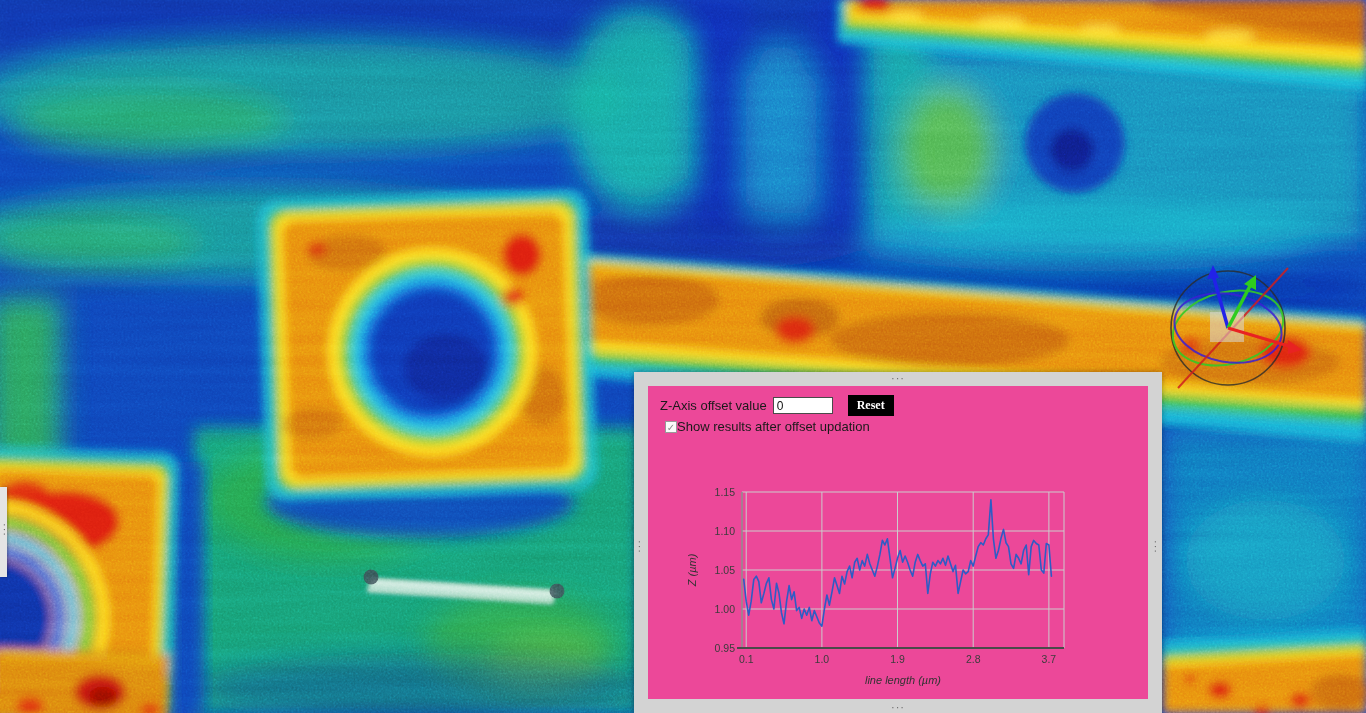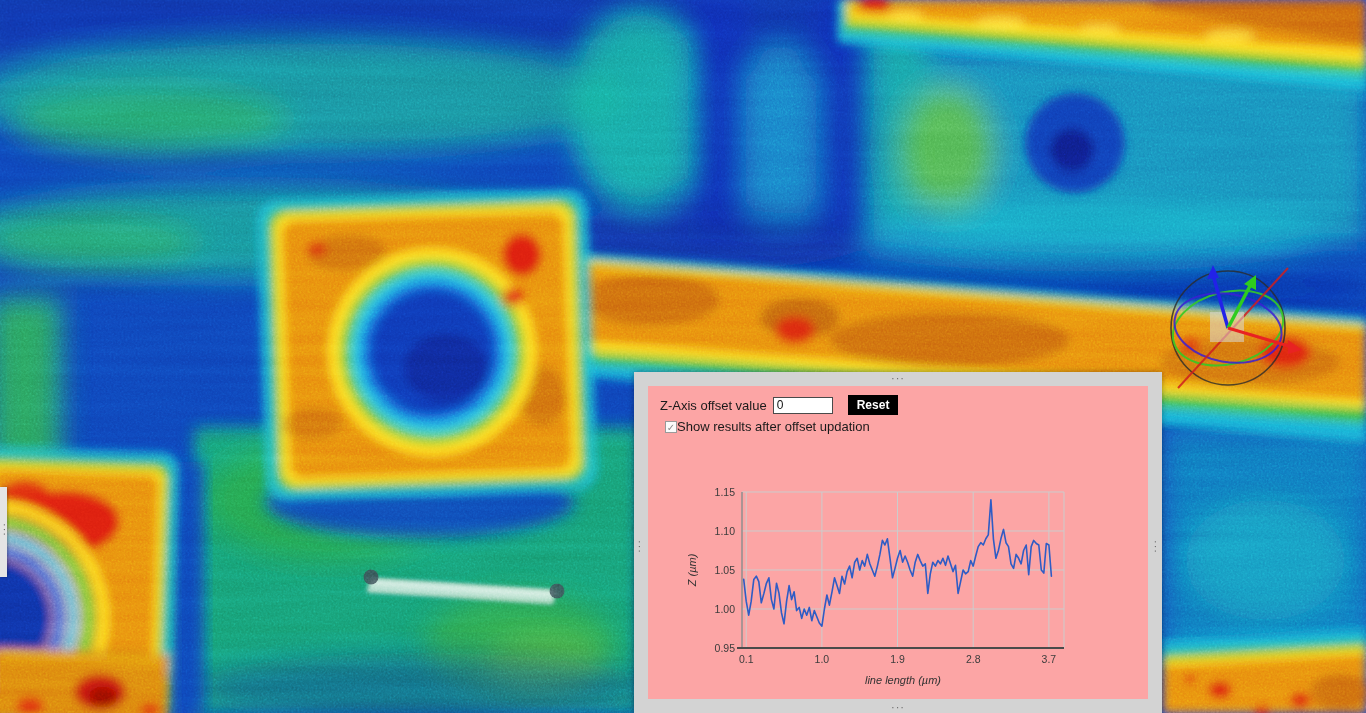--- a/index.html
+++ b/index.html
@@ -2,34 +2,34 @@
 <html><head>
 <meta charset="utf-8">
 <style>
   html,body{margin:0;padding:0;background:#111;}
   .scene{position:relative;width:1366px;height:713px;overflow:hidden;background:#0d3fb2;
          font-family:"Liberation Sans",sans-serif;}
   .bg{position:absolute;left:0;top:0;width:1366px;height:713px;display:block;}
   
   .panel{position:absolute;left:634px;top:372px;width:528px;height:341px;background:#d3d3d3;
          box-shadow:0 0 6px rgba(0,0,0,.35);z-index:5;}
-  .panel-inner{position:absolute;left:14px;top:14px;right:14px;bottom:14px;background:#fca5a5;}
+  .panel-inner{position:absolute;left:14px;top:14px;right:14px;bottom:14px;background:#ec4899;}
   .handle{position:absolute;color:#6b6b6b;font-size:11px;line-height:10px;user-select:none;}
   .handle.h{letter-spacing:1px;}
   .handle.top{left:50%;top:1px;transform:translateX(-50%);}
   .handle.bottom{left:50%;bottom:1px;transform:translateX(-50%);}
   .handle.v{writing-mode:vertical-rl;letter-spacing:1px;}
   .handle.left{left:1px;top:168px;}
   .handle.right{right:1px;top:168px;}
   .ctrl-row{position:absolute;left:12px;top:9px;display:flex;align-items:center;}
   .ctrl-label{font-size:13px;color:#1a1a1a;white-space:nowrap;}
   .offset-input{margin-left:6px;width:52px;height:15px;border:1px solid #4a4a4a;font-size:12px;
                 padding:0 3px;font-family:"Liberation Sans",sans-serif;color:#111;}
   .reset-btn{margin-left:15px;background:#000;color:#fff;border:1px solid #000;font-size:12px;
-             font-weight:700;padding:2px 8px;font-family:Liberation Sans, sans-serif;cursor:pointer;}
+             font-weight:700;padding:2px 8px;font-family:Liberation Serif, serif;cursor:pointer;}
   .check-row{position:absolute;left:17px;top:33px;display:flex;align-items:center;}
   .checkbox{width:12px;height:12px;border:1.5px solid #9a9a9a;background:#fbfbfb;font-size:10px;
             line-height:11px;text-align:center;color:#8b8b8b;box-sizing:border-box;}
   .check-label{font-size:13px;color:#1a1a1a;white-space:nowrap;}
   .chart-wrap{position:absolute;left:34px;top:99px;width:397px;height:213px;}
   .chart-wrap svg{width:100%;height:100%;display:block;}
   .grid{stroke:#cccccc;stroke-width:1;}
   .spine-l{stroke:#8f8f8f;stroke-width:1.5;}
   .spine-b{stroke:#4a4a4a;stroke-width:2;}
   .tick{font-family:"Liberation Sans",sans-serif;font-size:10.5px;fill:#3c3c3c;}

